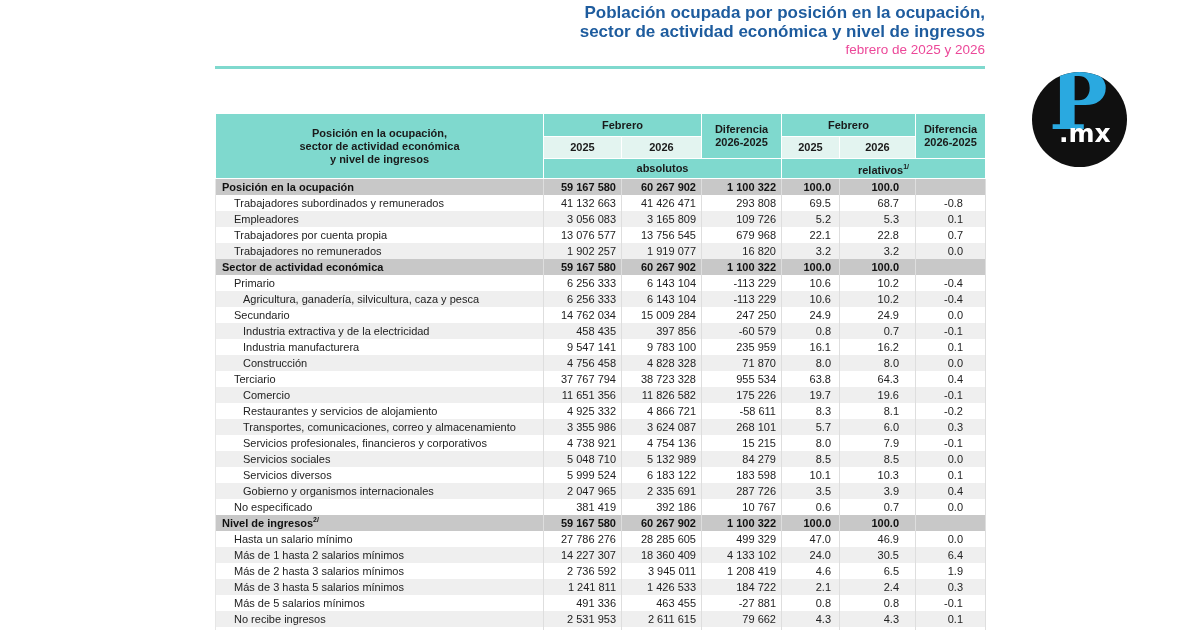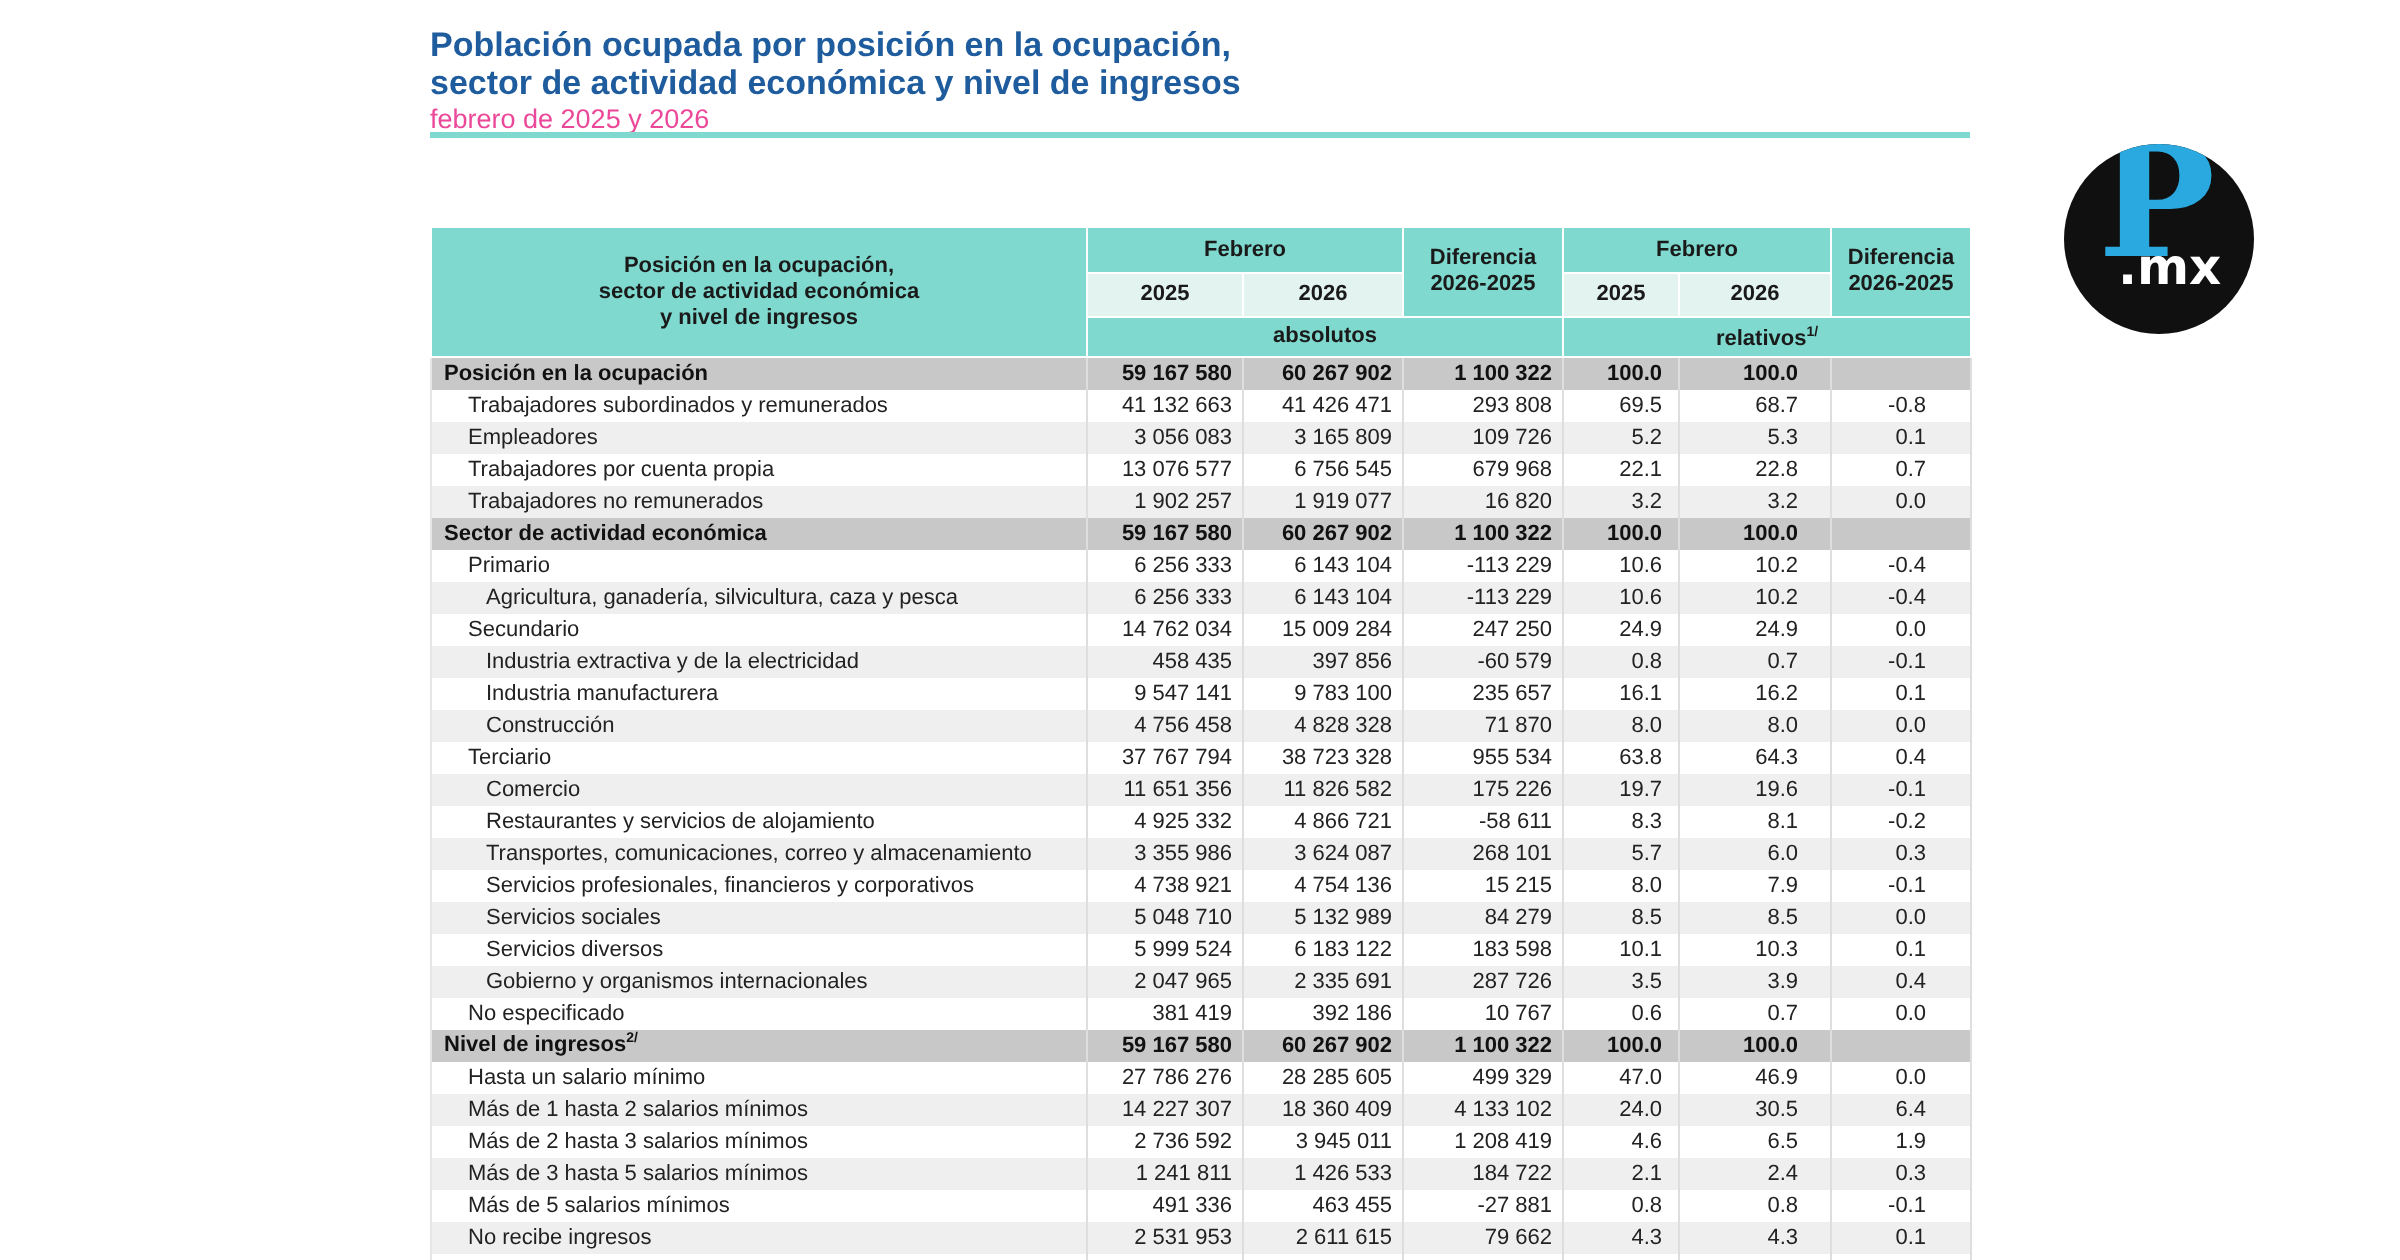--- a/index.html
+++ b/index.html
@@ -1,20 +1,20 @@
 <!DOCTYPE html>
 <html><head>
 <meta charset="utf-8">
 <style>
   html,body{margin:0;padding:0;background:#fff;}
   .page{position:relative;width:1200px;height:630px;background:#ffffff;overflow:hidden;
         font-family:"Liberation Sans",sans-serif;}
 
   
-  .title-block{position:absolute;left:215px;top:13px;width:770px;text-align:left;}
+  .title-block{position:absolute;left:215px;top:3px;width:770px;text-align:right;}
   .title-line{font-size:17px;line-height:19px;font-weight:bold;color:#1E5C9E;}
   .subtitle{font-size:13.5px;line-height:16px;color:#ec4899;margin-top:1px;}
   .note{font-size:12px;line-height:14px;color:#4a4a4a;}
 
   
   .logo{position:absolute;left:1032px;top:72px;width:95px;height:95px;border-radius:50%;
         background:#101010;overflow:hidden;}
   .logo .p{position:absolute;left:17px;top:-16px;font-family:"DejaVu Serif",serif;
            font-weight:bold;font-size:78px;color:#2AA9E0;}
   .logo .mx{position:absolute;left:27px;top:47px;font-family:"DejaVu Sans",sans-serif;
@@ -135,21 +135,21 @@
             <td class="num c1">3 056 083</td>
             <td class="num c2">3 165 809</td>
             <td class="num c3">109 726</td>
             <td class="num c4">5.2</td>
             <td class="num c5">5.3</td>
             <td class="num c6">0.1</td>
           </tr>
           <tr class="">
             <td class="label ind1">Trabajadores por cuenta propia</td>
             <td class="num c1">13 076 577</td>
-            <td class="num c2">6 756 545</td>
+            <td class="num c2">13 756 545</td>
             <td class="num c3">679 968</td>
             <td class="num c4">22.1</td>
             <td class="num c5">22.8</td>
             <td class="num c6">0.7</td>
           </tr>
           <tr class="alt">
             <td class="label ind1">Trabajadores no remunerados</td>
             <td class="num c1">1 902 257</td>
             <td class="num c2">1 919 077</td>
             <td class="num c3">16 820</td>
@@ -199,21 +199,21 @@
             <td class="num c2">397 856</td>
             <td class="num c3">-60 579</td>
             <td class="num c4">0.8</td>
             <td class="num c5">0.7</td>
             <td class="num c6">-0.1</td>
           </tr>
           <tr class="">
             <td class="label ind2">Industria manufacturera</td>
             <td class="num c1">9 547 141</td>
             <td class="num c2">9 783 100</td>
-            <td class="num c3">235 657</td>
+            <td class="num c3">235 959</td>
             <td class="num c4">16.1</td>
             <td class="num c5">16.2</td>
             <td class="num c6">0.1</td>
           </tr>
           <tr class="alt">
             <td class="label ind2">Construcción</td>
             <td class="num c1">4 756 458</td>
             <td class="num c2">4 828 328</td>
             <td class="num c3">71 870</td>
             <td class="num c4">8.0</td>

